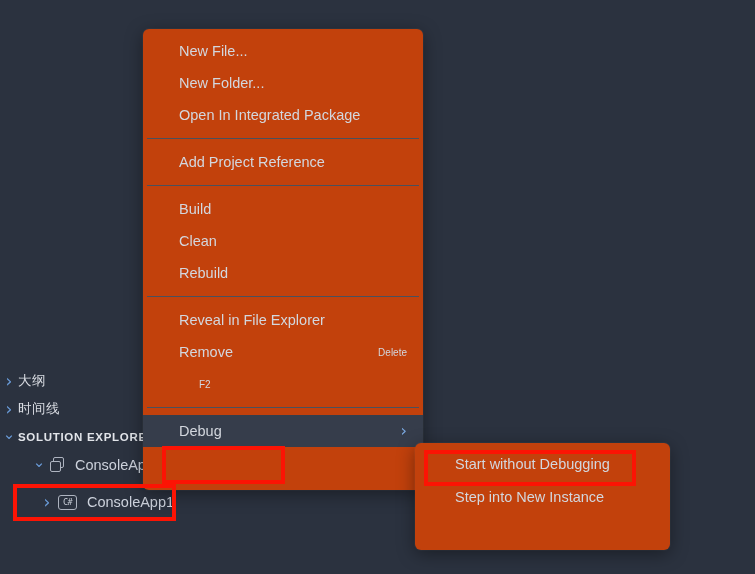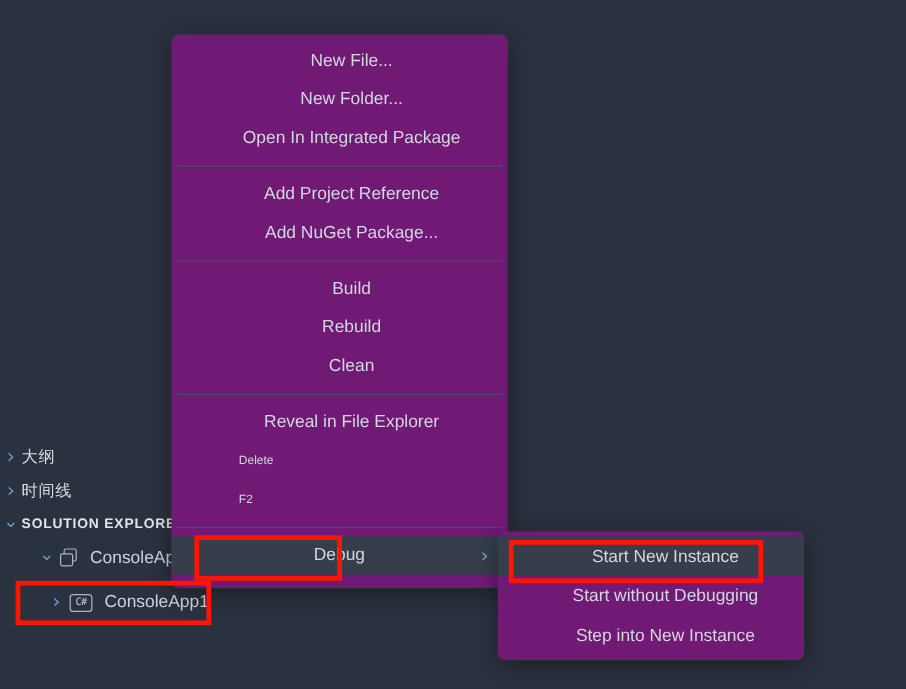--- a/index.html
+++ b/index.html
@@ -99,26 +99,25 @@
     line-height: 12px;
     text-align: center;
     color: #c6cbd4;
     font-family: "DejaVu Sans Mono", monospace;
     letter-spacing: -0.5px;
   }
 
   
   .menu {
     position: absolute;
-    background: #701a75;
+    background: #c2410c;
     border-radius: 6px;
     box-shadow: 0 4px 18px rgba(0,0,0,0.40), 0 0 0 1px rgba(255,255,255,0.035);
     padding: 6px 0;
     box-sizing: border-box;
-    text-align: center;
   }
   #main-menu {
     left: 143px;
     top: 29px;
     width: 280px;
     height: 461px;
   }
   #sub-menu {
     left: 415px;
     top: 443px;
@@ -214,61 +213,56 @@
   </div>
   <div class="menu-item">
     <span class="label">Open In Integrated Package</span>
   </div>
 
   <div class="separator"></div>
 
   <div class="menu-item">
     <span class="label">Add Project Reference</span>
   </div>
-  <div class="menu-item">
-    <span class="label">Add NuGet Package...</span>
-  </div>
 
   <div class="separator"></div>
 
   <div class="menu-item">
     <span class="label">Build</span>
   </div>
   <div class="menu-item">
+    <span class="label">Clean</span>
+  </div>
+  <div class="menu-item">
     <span class="label">Rebuild</span>
   </div>
-  <div class="menu-item">
-    <span class="label">Clean</span>
-  </div>
 
   <div class="separator"></div>
 
   <div class="menu-item">
     <span class="label">Reveal in File Explorer</span>
   </div>
   <div class="menu-item">
+    <span class="label">Remove</span>
     <span class="shortcut">Delete</span>
   </div>
   <div class="menu-item">
     <span class="shortcut">F2</span>
   </div>
 
   <div class="separator"></div>
 
   <div class="menu-item hover">
     <span class="label">Debug</span>
     <span class="submenu-arrow">›</span>
   </div>
 
 </div>
 
 <div class="menu" id="sub-menu">
-  <div class="menu-item hover">
-    <span class="label">Start New Instance</span>
-  </div>
   <div class="menu-item">
     <span class="label">Start without Debugging</span>
   </div>
   <div class="menu-item">
     <span class="label">Step into New Instance</span>
   </div>
 </div>
 
 <div class="annot" id="annot-debug"></div>
 <div class="annot" id="annot-start-new"></div>

